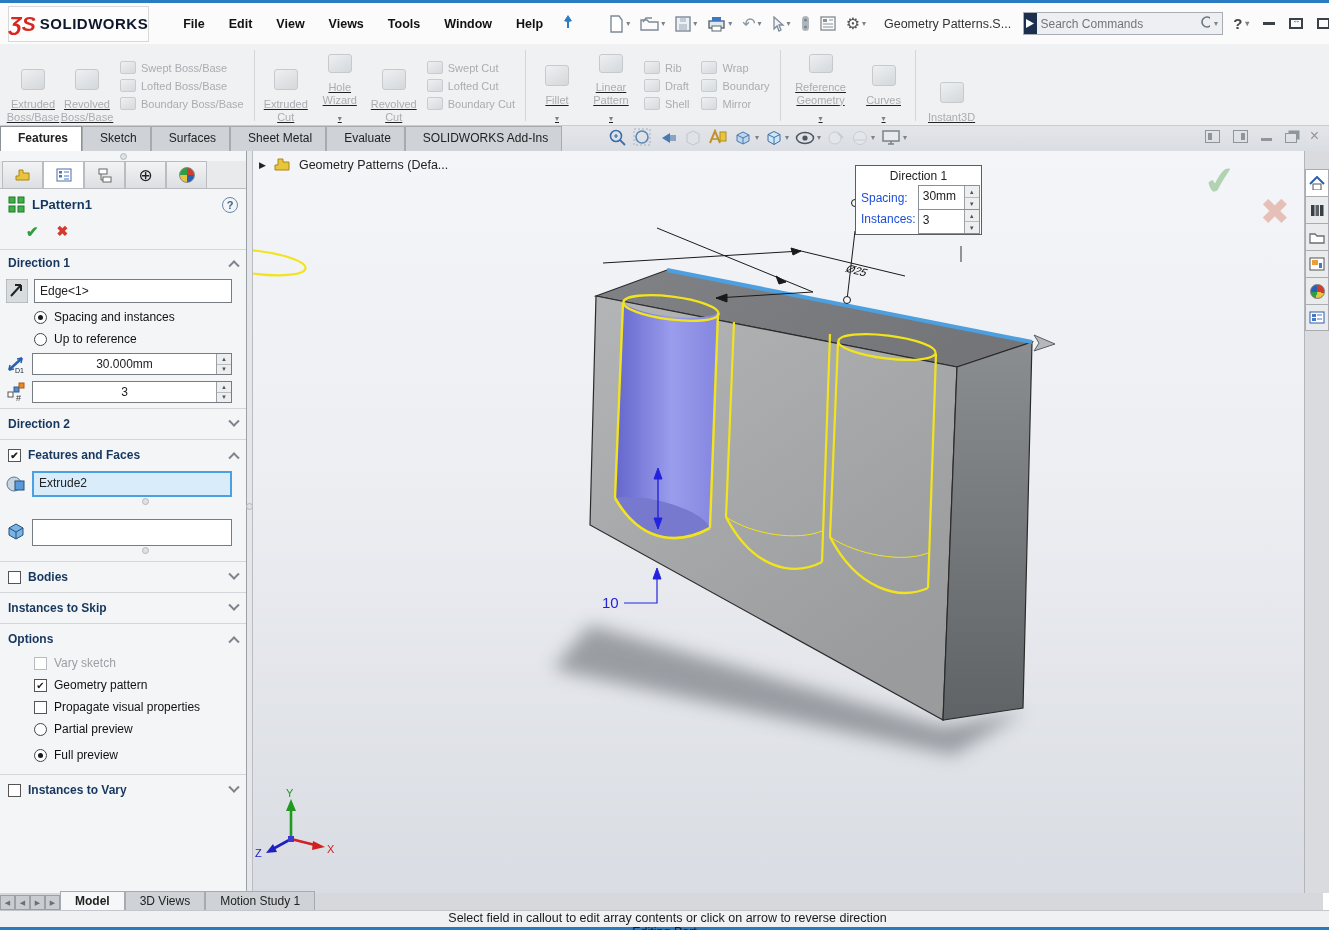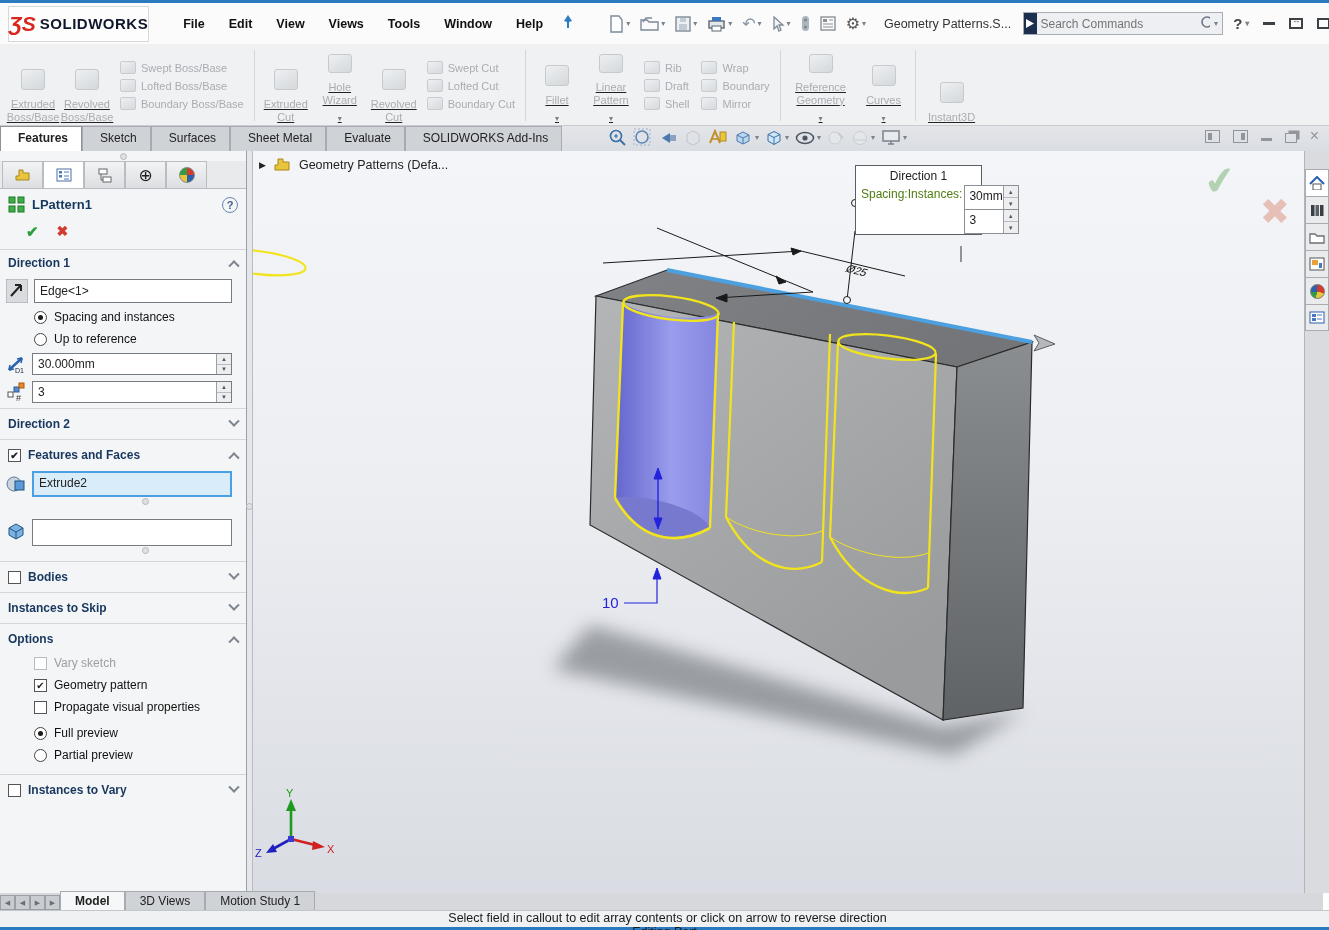--- a/index.html
+++ b/index.html
@@ -78,41 +78,41 @@
   .chev.up { transform:rotate(-135deg) translate(-2px,-2px); }
   .chev.down { transform:rotate(45deg) translate(-2px,-2px); }
   .cbx { width:13px; height:13px; border:1px solid #555; background:#fff; font-size:10px; line-height:11px; text-align:center; color:#222; flex:none; }
   .cbx.disabled { border-color:#b8bcc0; }
   .radio { width:13px; height:13px; border:1px solid #444; border-radius:50%; background:#fff; position:relative; flex:none; }
   .radio.sel::after { content:""; position:absolute; left:3px; top:3px; width:5px; height:5px; border-radius:50%; background:#1a1a1a; }
   .opt-row { display:flex; align-items:center; gap:7px; padding:4px 8px 4px 34px; color:#111; }
   .opt-row.disabled { color:#9aa0a5; }
   .fieldrow { display:flex; align-items:center; gap:6px; padding:3px 14px 3px 6px; }
   .num-field { flex:1; height:22px; border:1px solid #767c82; background:#fff; display:flex; align-items:center; }
-  .num-field .val { flex:1; padding:0 5px; }
+  .num-field .val { flex:1; padding:0 5px;text-align:center; }
   .spin { width:15px; height:100%; border-left:1px solid #9aa0a5; display:flex; flex-direction:column; }
   .spin span { flex:1; font-size:6px; color:#555; background:#eceef0; display:flex; align-items:center; justify-content:center; }
   .spin span:first-child { border-bottom:1px solid #b8bcc0; }
   .sel-field { flex:1; height:24px; border:1px solid #767c82; background:#fff; display:flex; align-items:center; padding:0 5px; }
   .selbox { flex:1; min-height:26px; border:2px solid #4aa0e0; background:#d8ecfa; padding:3px 5px; }
   .selbox.empty { border:1px solid #767c82; background:#fff; min-height:27px; }
   .boxdot { display:flex; justify-content:center; padding:1px 0 2px 26px; }
 
   
   .vsplit { width:6px; background:#e4e6e9; border-right:1px solid #b9bdc1; position:relative; }
   .vsplit .dot { position:absolute; left:-1px; top:352px; }
 
   
   .viewport { flex:1; position:relative; background:linear-gradient(#f3f5f8 0%, #eceef2 45%, #d9dce2 100%); overflow:hidden; }
   .tree-flyout { position:absolute; left:6px; top:6px; display:flex; align-items:center; gap:7px; font-size:12.5px; color:#222; }
   .tri { font-size:9px; color:#222; }
   .callout { position:absolute; left:602px; top:14px; width:127px; background:#fff; border:1px solid #5a5f64; font-size:12px; }
   .callout-title { text-align:center; padding:3px 0 2px 0; color:#222; }
   .callout-body { display:flex; }
-  .callout-labels { display:flex; flex-direction:row; justify-content:space-around; padding:2px 2px 4px 5px; color:#4d7c0f; }
+  .callout-labels { display:flex; flex-direction:column; justify-content:space-around; padding:2px 2px 4px 5px; color:#1d4ed8; }
   .callout-fields { width:62px; border:1px solid #8a8f94; border-bottom:0; border-right:0; }
   .cfield { display:flex; height:24px; border-bottom:1px solid #8a8f94; border-right:1px solid #8a8f94; background:#fff; }
   .cfield .val { flex:1; padding:3px 0 0 4px; }
   .callout-chev { position:absolute; left:707px; top:95px; }
   .chev2 { width:10px; height:10px; border-right:2.5px solid #8d949a; border-bottom:2.5px solid #8d949a; transform:rotate(-135deg); }
   .confirm-check { position:absolute; right:68px; top:8px; font-size:38px; color:#9ec79a; opacity:.75; transform:rotate(-8deg); }
   .confirm-x { position:absolute; right:14px; top:40px; font-size:36px; color:#e4b4a8; opacity:.8; }
 
   
   .taskpane { width:25px; background:#d9dbde; border-left:1px solid #b2b6ba; display:flex; flex-direction:column; padding-top:18px; }
@@ -610,27 +610,27 @@
         <span>Vary sketch</span>
     </div>
     <div class="opt-row">
       <span class="cbx">✔</span>
         <span>Geometry pattern</span>
     </div>
     <div class="opt-row">
       <span class="cbx"></span>
         <span>Propagate visual properties</span>
     </div>
+    <div class="opt-row">
+      <span class="radio"></span>
+        <span>Partial preview</span>
+    </div>
     <div class="opt-row" style="margin-top:4px;">
       <span class="radio sel"></span>
         <span>Full preview</span>
-    </div>
-    <div class="opt-row">
-      <span class="radio"></span>
-        <span>Partial preview</span>
     </div>
     <div class="divider" style="margin-top:8px;"></div>
 
     <div class="sect-head">
       <span class="cbx"></span>
       <span>Instances to Vary</span>
         <span class="grow"></span>
         <span class="chev down"></span>
     </div>
   </div>

